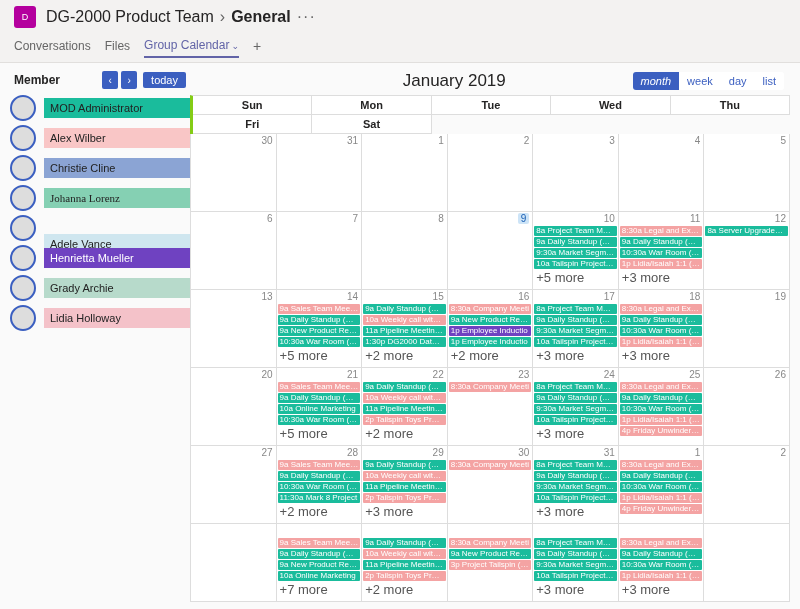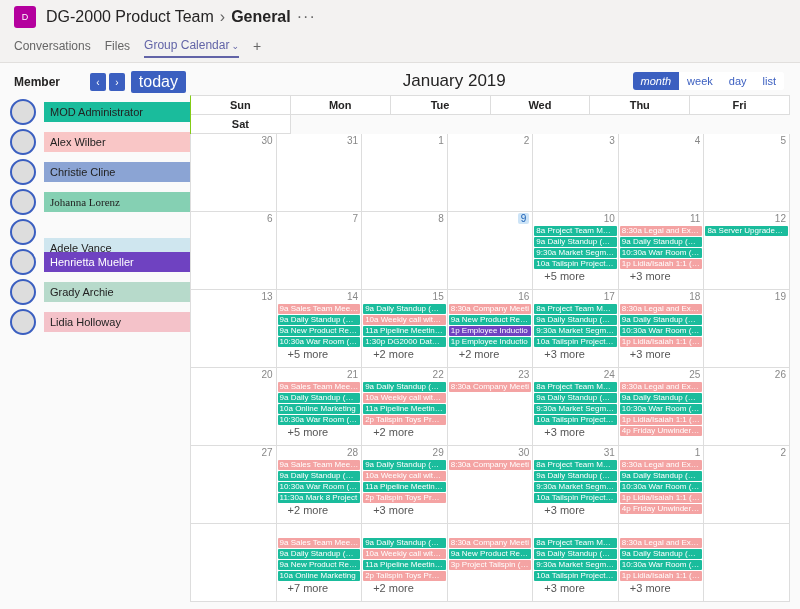--- a/index.html
+++ b/index.html
@@ -18,49 +18,49 @@
 .tab .chev { font-size:9px; margin-left:2px; }
 .add-tab { color:#666; font-size:14px; }
 
 .workspace { display:flex; height: calc(609px - 62px); background:#fafafa; padding: 8px 10px; }
 
 .sidebar { width: 180px; }
 .member-hdr { display:flex; align-items:center; justify-content:space-between; padding:0 4px 4px 4px; }
 .member-hdr span { font-weight:600; font-size:12px; }
 .navbtns { display:flex; gap:3px; }
 .navbtn { background:#3b5fc0; color:#fff; border:none; width:16px; height:18px; font-size:10px; border-radius:2px; cursor:pointer; }
-.todaybtn { background:#3b5fc0; color:#fff; border:none; padding:2px 8px; font-size:16px; border-radius:2px; cursor:pointer; margin-left:6px; }
+.todaybtn { background:#3b5fc0; color:#fff; border:none; padding:2px 8px; font-size:11px; border-radius:2px; cursor:pointer; margin-left:6px; }
 
 .member-list { display:flex; flex-direction:column; }
 .member { display:flex; align-items:center; height:30px; }
 .avatar { width:26px; height:26px; border-radius:50%; border:2px solid #3b5fc0; margin-right:8px; flex-shrink:0; background:#ddd; }
 .member-label { flex:1; font-size:11px; padding:4px 6px; color:#222; }
 
 .calendar { flex:1; display:flex; flex-direction:column; }
 .cal-top { display:flex; align-items:center; justify-content:space-between; padding:0 6px 4px 6px; }
 .cal-title { flex:1; text-align:center; font-size:17px; font-weight:400; }
 .viewbtns { display:flex; background:#fff; border-radius:3px; overflow:hidden; }
 .viewbtn { border:none; padding:3px 8px; font-size:11px; background:#fff; color:#3b5fc0; cursor:pointer; }
 .viewbtn.active { background:#3b5fc0; color:#fff;font-style:italic; }
 
-.grid-head { display:grid; grid-template-columns: repeat(6,1fr); border-top:1px solid #ddd; border-left:1px solid #84cc16; font-size:11px; }
+.grid-head { display:grid; grid-template-columns: repeat(5,1fr); border-top:1px solid #ddd; border-left:3px solid #84cc16; font-size:11px; }
 .gh { text-align:center; padding:3px 0; border-right:1px solid #ddd; border-bottom:1px solid #ddd; background:#fff; font-weight:600; }
 
 .grid-body { display:grid; grid-template-columns: repeat(7,1fr); grid-auto-rows: 1fr; flex:1; border-left:1px solid #ddd; overflow:hidden; }
 .cell { border-right:1px solid #ddd; border-bottom:1px solid #ddd; background:#fff; position:relative; padding:1px; overflow:hidden; }
 .cell.out { color:#bbb; }
 .daynum { position:absolute; top:1px; right:3px; font-size:10px; color:#888; }
 .today .daynum { background:#cde4f7; border-radius:2px; padding:0 3px; color:#1a5fb4; }
 
 .evts { margin-top:13px; display:flex; flex-direction:column; gap:1px; }
 .evt { font-size:8px; line-height:10px; padding:0 2px; white-space:nowrap; overflow:hidden; text-overflow:ellipsis; color:#fff; border-radius:1px; }
 .ec-teal { background:#1abc9c; }
 .ec-pink { background:#f4a3a3; }
 .ec-purple { background:#6f42c1; }
-.more { font-size:11px; color:#555; padding-left:10px; }
+.more { font-size:13px; color:#555; padding-left:2px; }
 </style>
 </head>
 <body>
 
 <div class="header">
   <div class="team-icon">D</div>
   <div class="breadcrumb">
     <span>DG-2000 Product Team</span>
     <span class="crumb-sep">›</span>
     <b>General</b>

